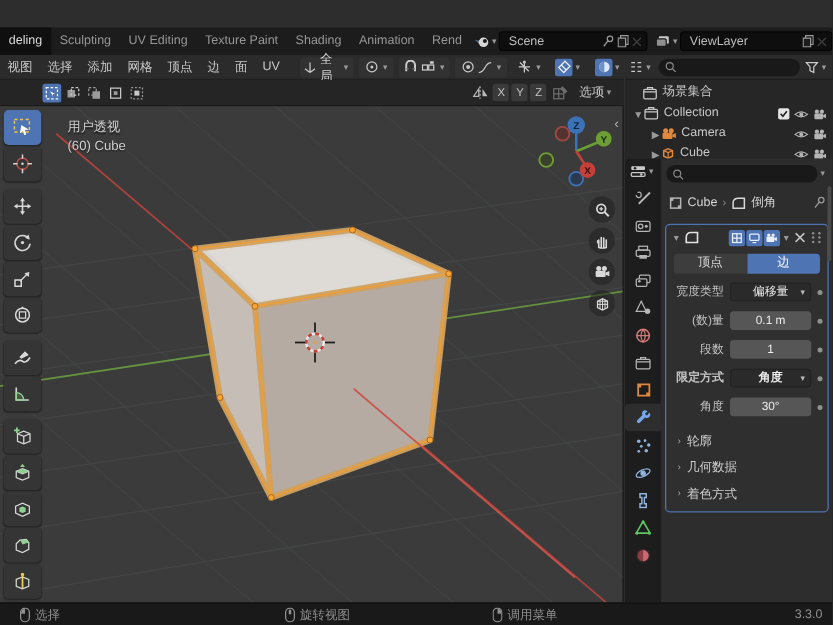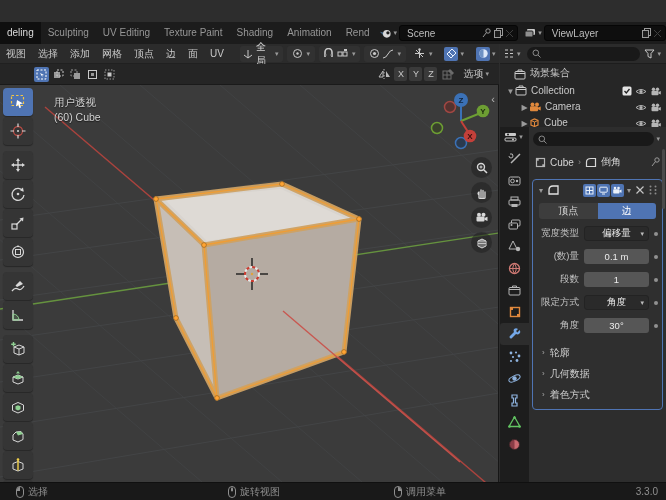--- a/index.html
+++ b/index.html
@@ -837,21 +837,21 @@
             </span>
           <span class="anim-dot"></span>
         </div>
         <div class="prop-row">
           <span class="prop-label">段数</span>
           <span class="prop-value num">
               <span>1</span>
             </span>
           <span class="anim-dot"></span>
         </div>
-        <div class="prop-row" style="">
+        <div class="prop-row" style="font-weight:bold;">
           <span class="prop-label">限定方式</span>
           <span class="prop-value dd">
               <span>角度</span>
               <span class="dd-caret">▾</span>
             </span>
           <span class="anim-dot"></span>
         </div>
         <div class="prop-row">
           <span class="prop-label">角度</span>
           <span class="prop-value num">

